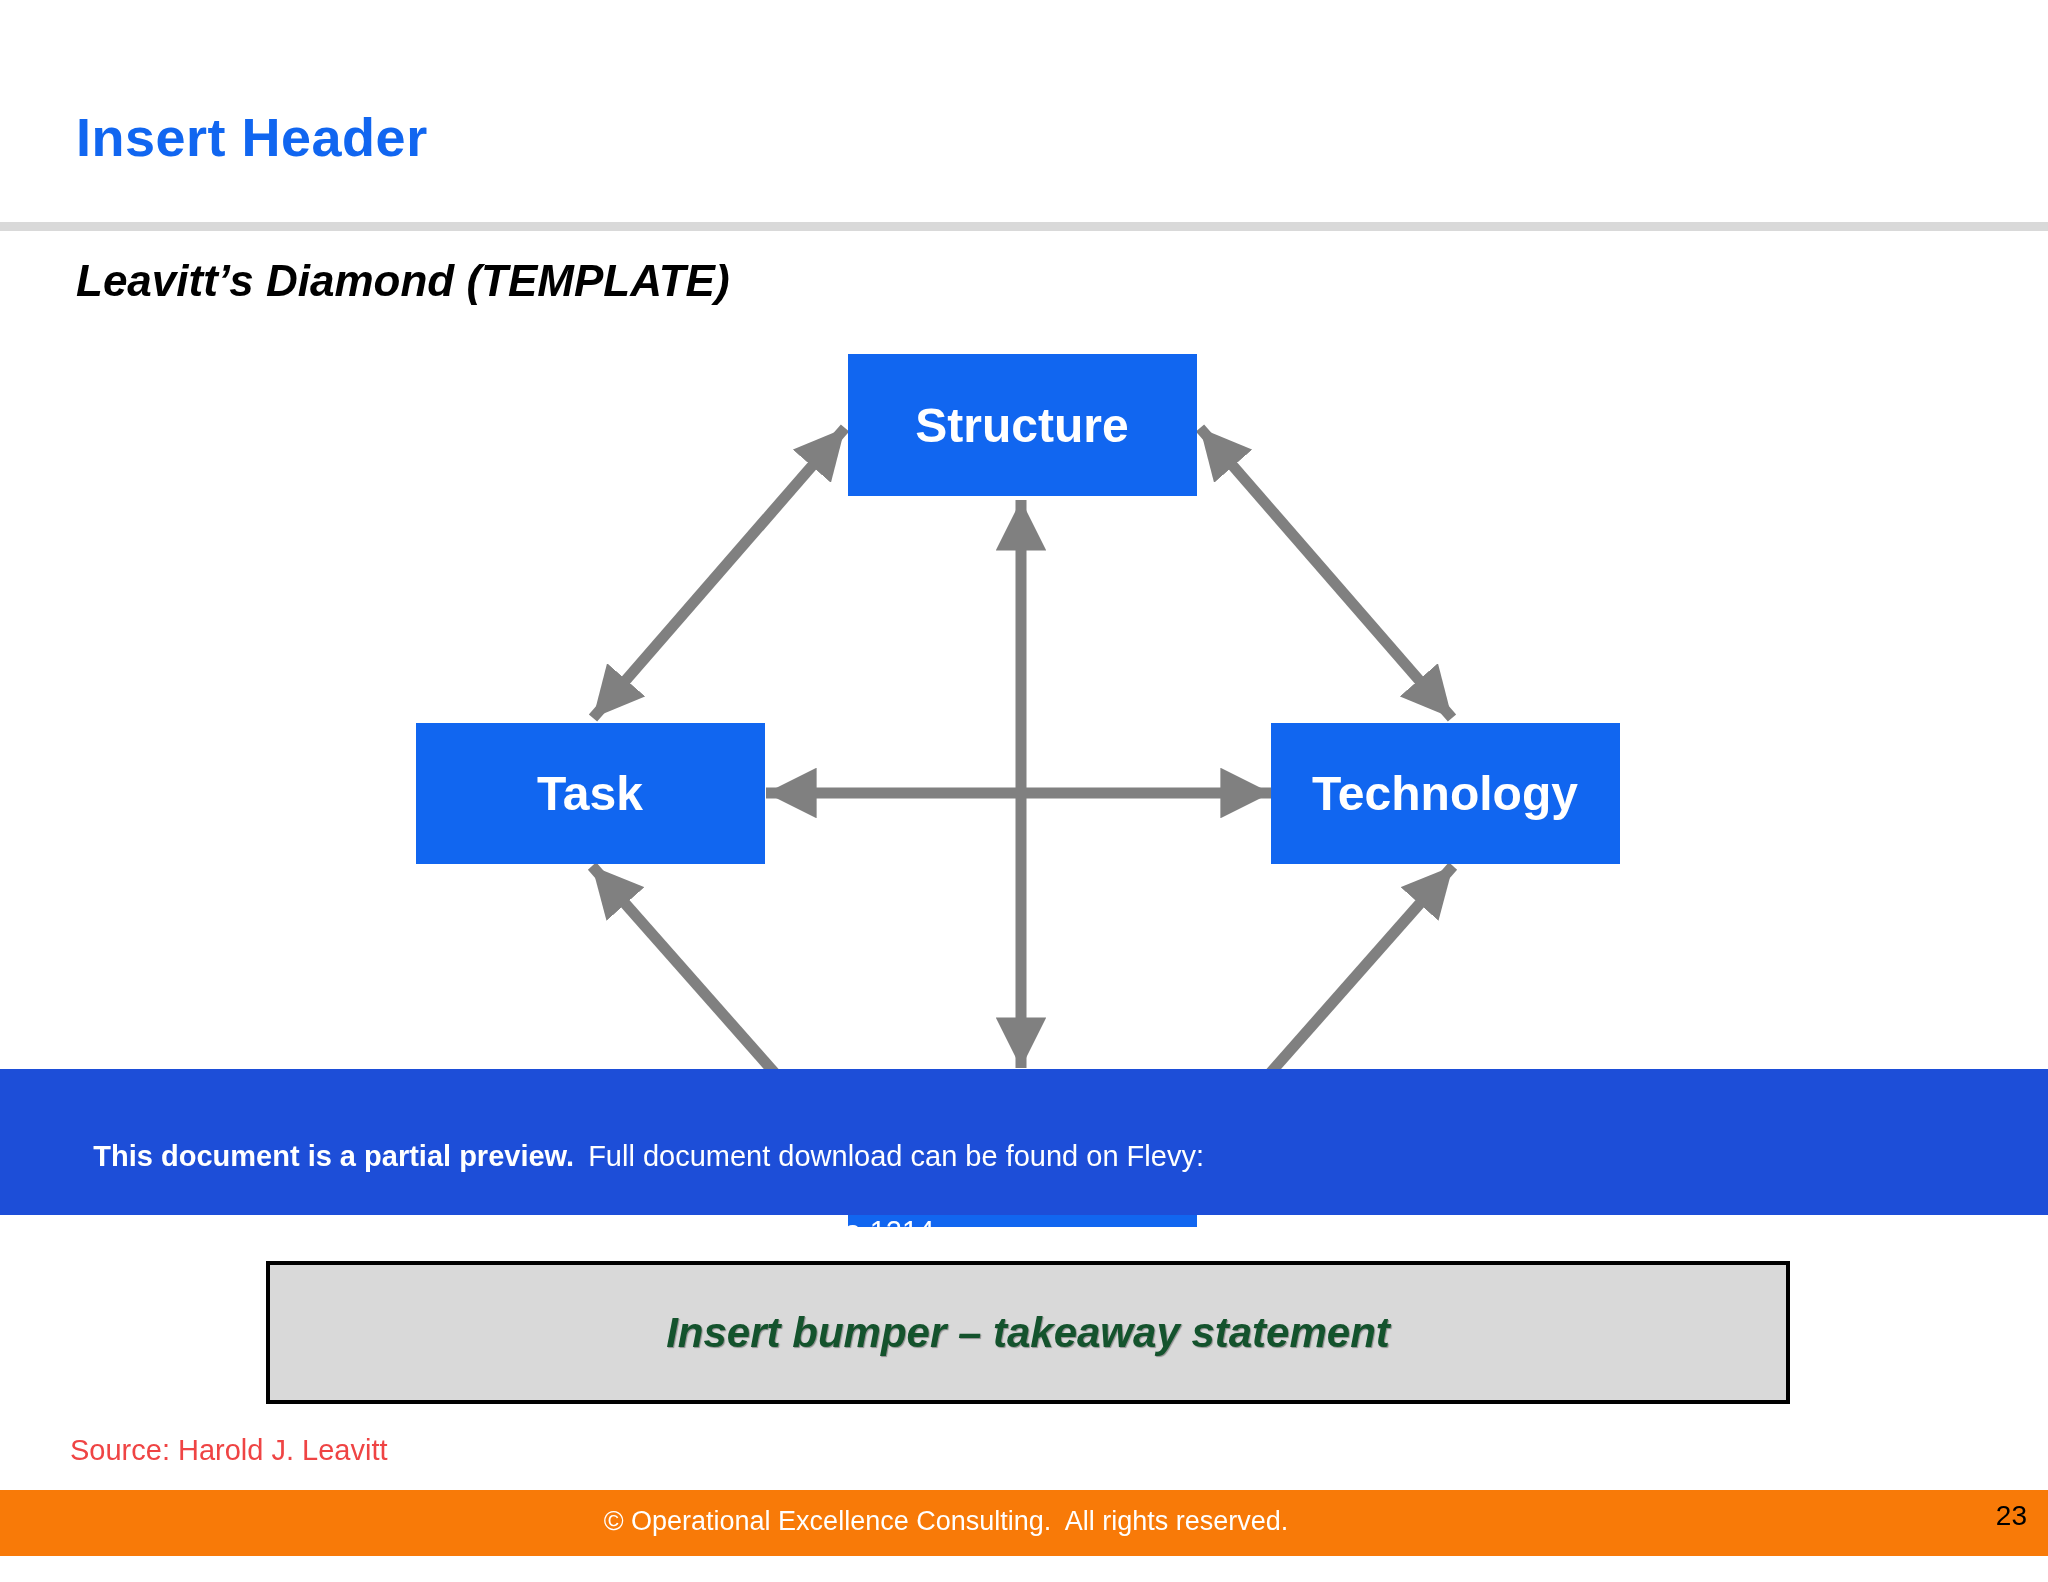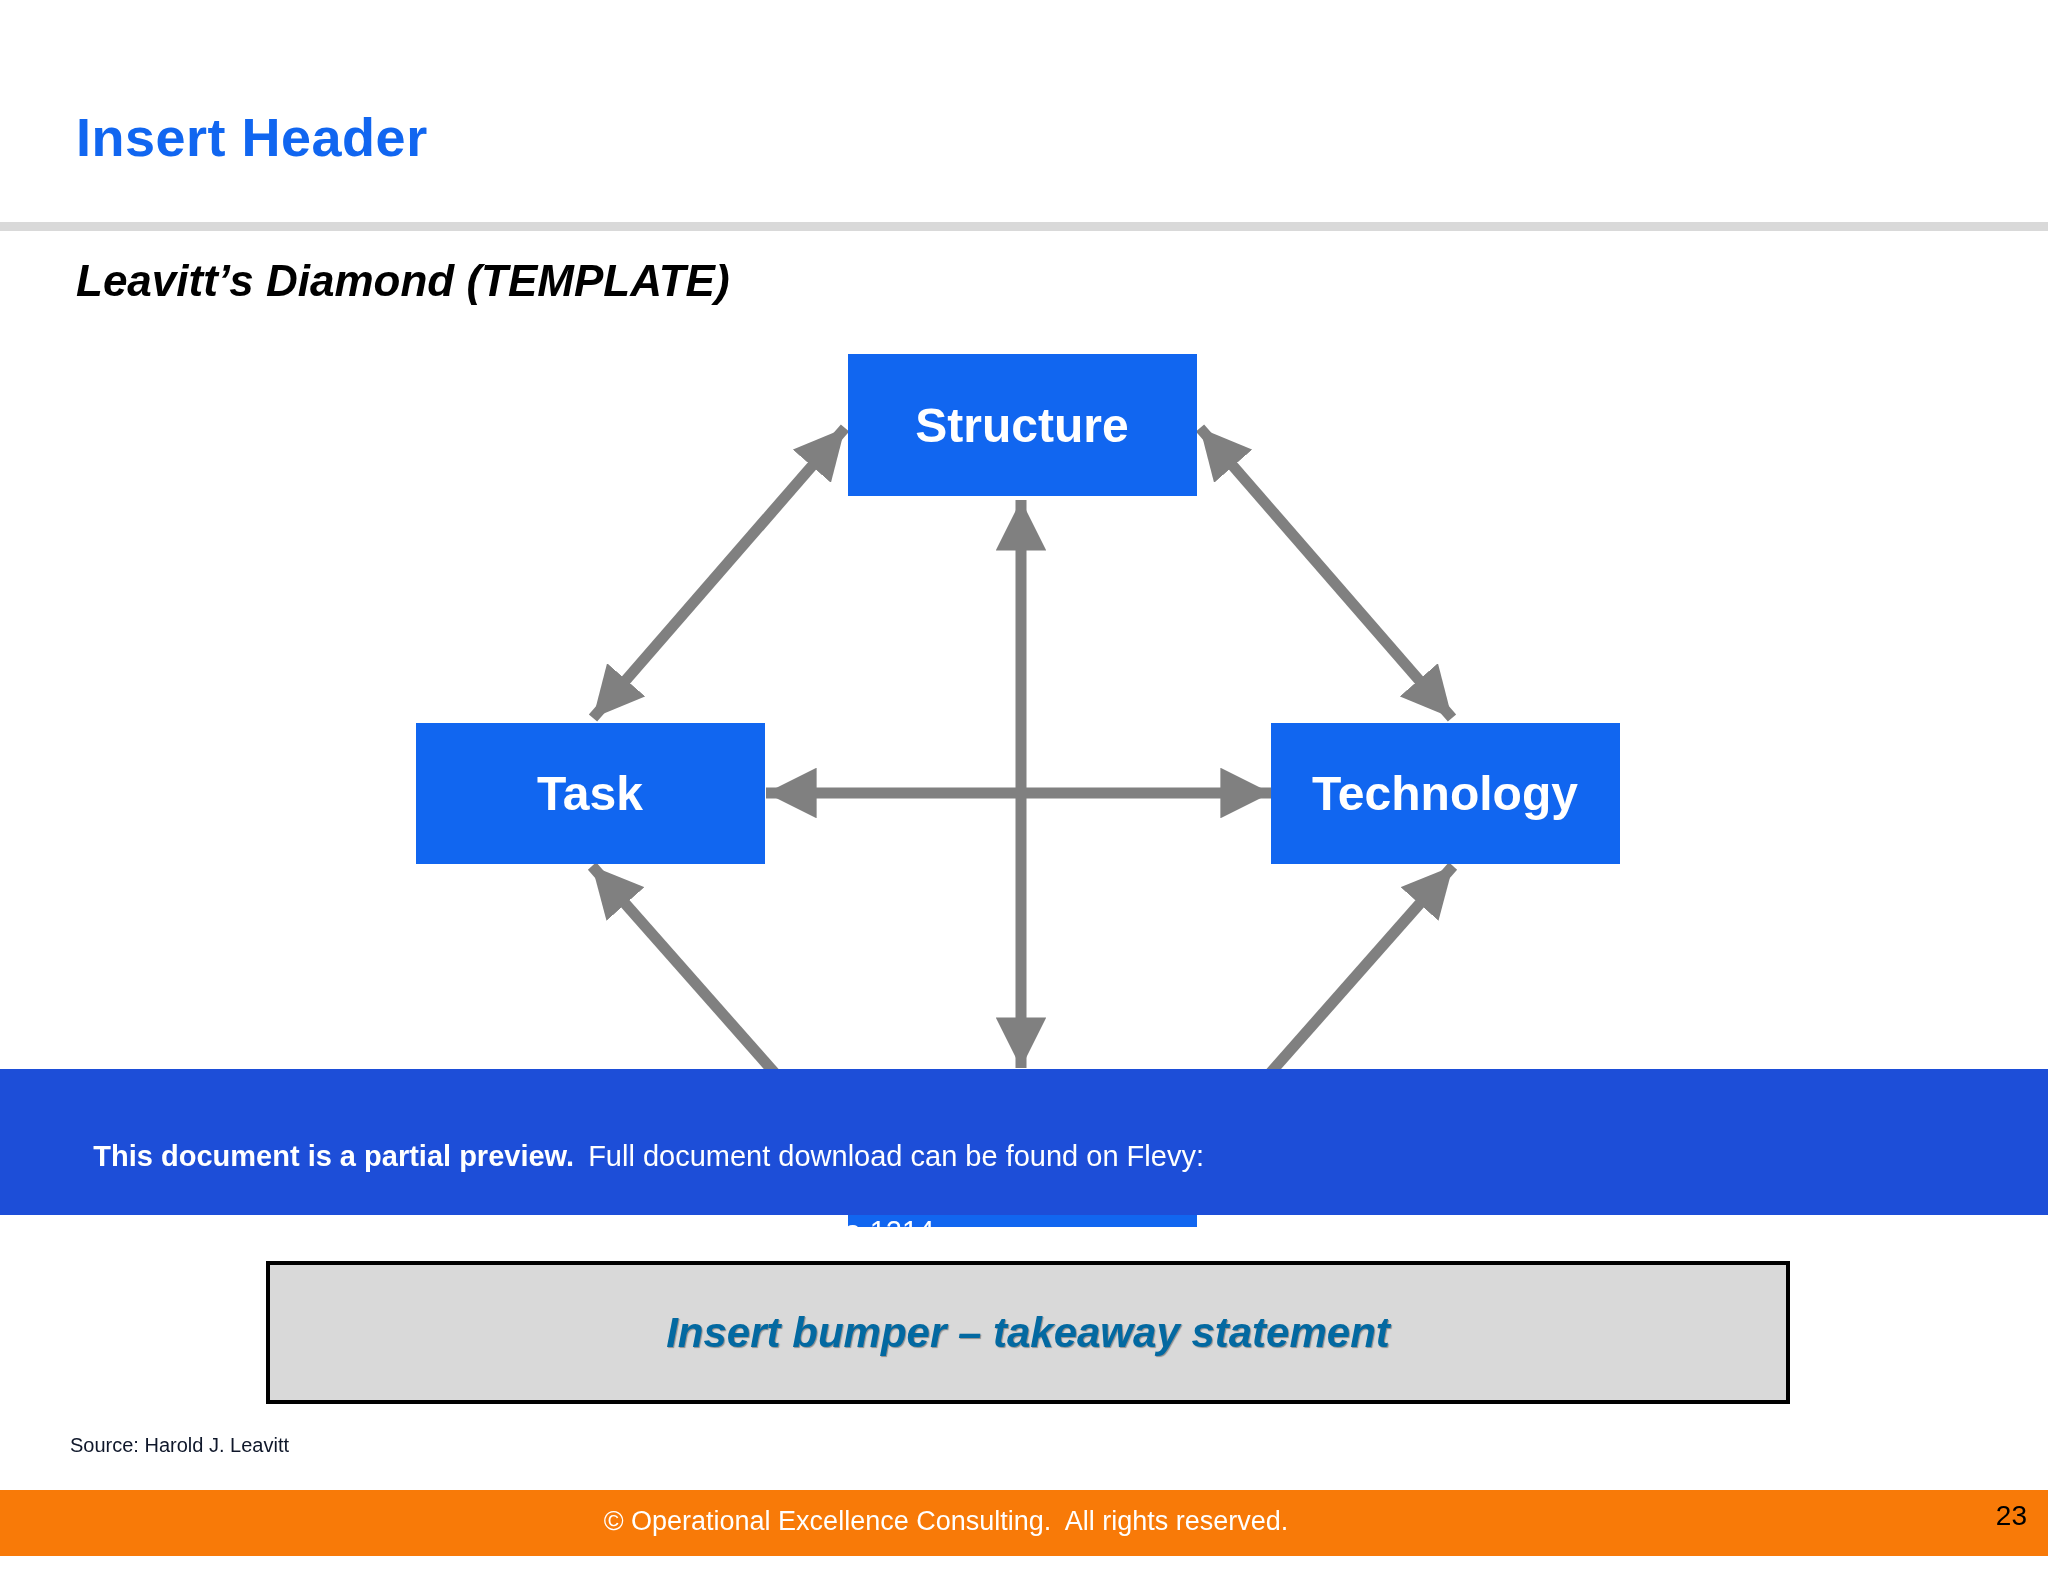--- a/index.html
+++ b/index.html
@@ -30,25 +30,25 @@
   .banner-line1 .bold{font-weight:bold;}
   .banner-line1 .normal{margin-left:14px;}
   .banner-line2{margin-top:9px;}
   .flevy-link{color:#ffffff;text-decoration:underline;}
   .bumper-box{
     position:absolute;left:266px;top:1261px;width:1524px;height:143px;
     background:#D9D9D9;border:4px solid #000000;box-sizing:border-box;z-index:2;
     display:flex;align-items:center;justify-content:center;
   }
   .bumper-text{
-    font-size:42px;font-weight:bold;font-style:italic;color:#0369a1;
+    font-size:42px;font-weight:bold;font-style:italic;color:#14532d;
     text-shadow:1px 1px 1px rgba(0,0,0,0.35);
   }
   .source-note{
-    position:absolute;left:70px;top:1434px;font-size:20px;color:#0f172a;z-index:2;
+    position:absolute;left:70px;top:1434px;font-size:29px;color:#ef4444;z-index:2;
   }
   .footer-bar{
     position:absolute;left:0;top:1490px;width:2048px;height:66px;background:#F87A08;z-index:2;
   }
   .footer-copyright{
     position:absolute;left:0;top:16px;width:1892px;text-align:center;
     color:#ffffff;font-size:27px;white-space:pre;
   }
   .page-number{
     position:absolute;right:21px;top:10px;color:#000000;font-size:28px;

